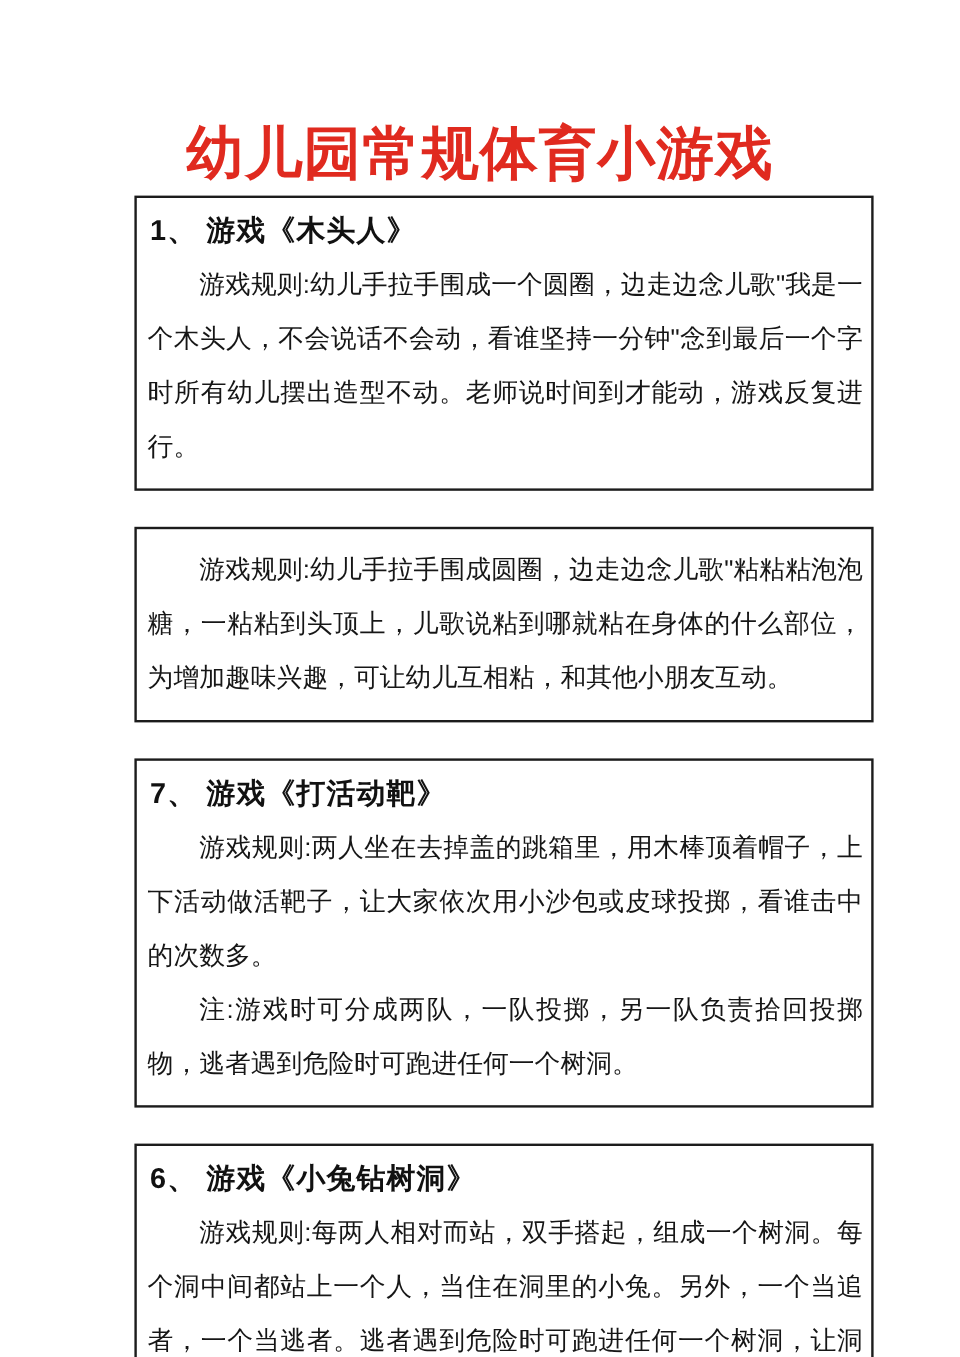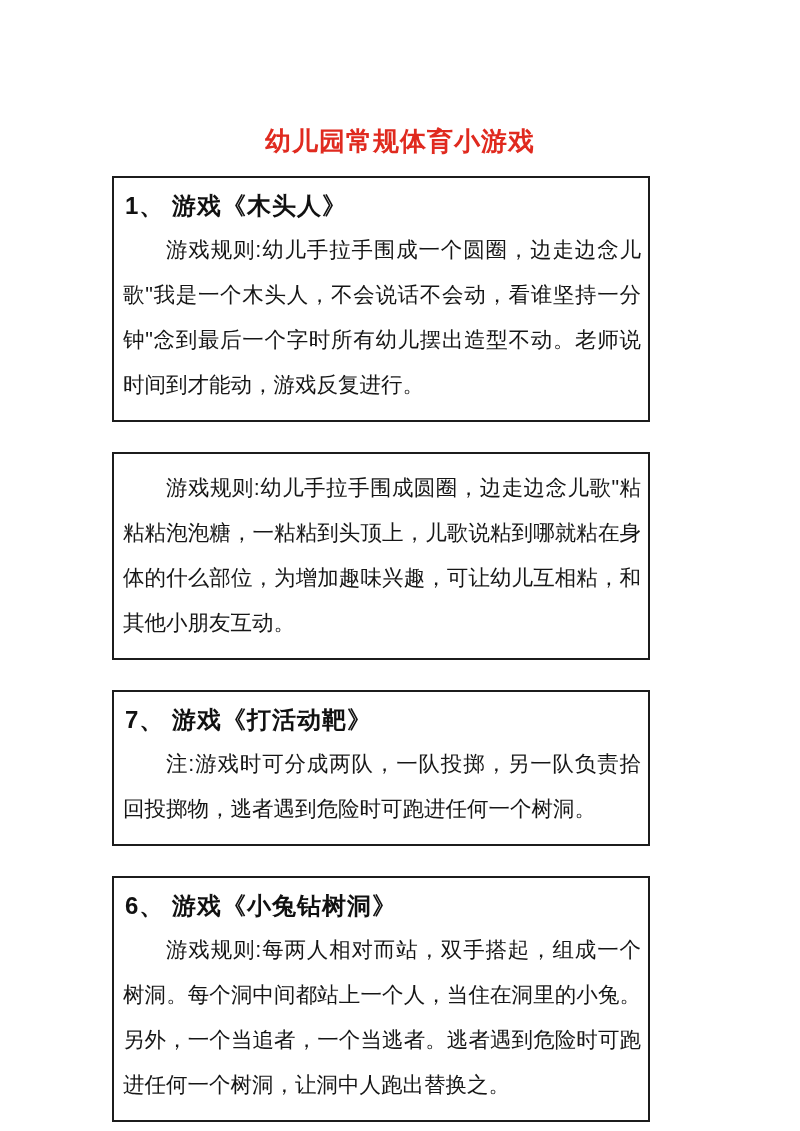--- a/index.html
+++ b/index.html
@@ -12,31 +12,31 @@
     color: #161616;
     overflow: hidden;
   }
   .page {
     position: relative;
     width: 800px;
     height: 1131px;
     background: #ffffff;
   }
   .doc-title {
-    margin: 12px;
+    margin: 0;
     padding-top: 106px;
     text-align: center;
-    font-size: 26px;
+    font-size: 48px;
     line-height: 46px;
     font-weight: bold;
     letter-spacing: 1px;
   }
   .section {
     box-sizing: border-box;
-    width: 538px;
+    width: 616px;
     margin: 0 0 30px 112px;
     border: 2px solid #1c1c1c;
     background: #ffffff;
     padding: 8px 7px 12px 9px;
   }
   .section:first-of-type {
     margin-top: 11px;
   }
   .section-heading {
     margin: 2px 0 0 2px;
@@ -69,20 +69,21 @@
     <h2 class="section-heading">1、 游戏《木头人》</h2>
     <p class="section-body">游戏规则:幼儿手拉手围成一个圆圈，边走边念儿歌"我是一个木头人，不会说话不会动，看谁坚持一分钟"念到最后一个字时所有幼儿摆出造型不动。老师说时间到才能动，游戏反复进行。</p>
   </div>
 
   <div class="section">
     <p class="section-body">游戏规则:幼儿手拉手围成圆圈，边走边念儿歌"粘粘粘泡泡糖，一粘粘到头顶上，儿歌说粘到哪就粘在身体的什么部位，为增加趣味兴趣，可让幼儿互相粘，和其他小朋友互动。</p>
   </div>
 
   <div class="section">
     <h2 class="section-heading">7、 游戏《打活动靶》</h2>
+    <p class="section-body">游戏规则:两人坐在去掉盖的跳箱里，用木棒顶着帽子，上下活动做活靶子，让大家依次用小沙包或皮球投掷，看谁击中的次数多。</p>
     <p class="section-body">注:游戏时可分成两队，一队投掷，另一队负责拾回投掷物，逃者遇到危险时可跑进任何一个树洞。</p>
   </div>
 
   <div class="section">
     <h2 class="section-heading">6、 游戏《小兔钻树洞》</h2>
     <p class="section-body">游戏规则:每两人相对而站，双手搭起，组成一个树洞。每个洞中间都站上一个人，当住在洞里的小兔。另外，一个当追者，一个当逃者。逃者遇到危险时可跑进任何一个树洞，让洞中人跑出替换之。</p>
   </div>
 
 </div>
 

